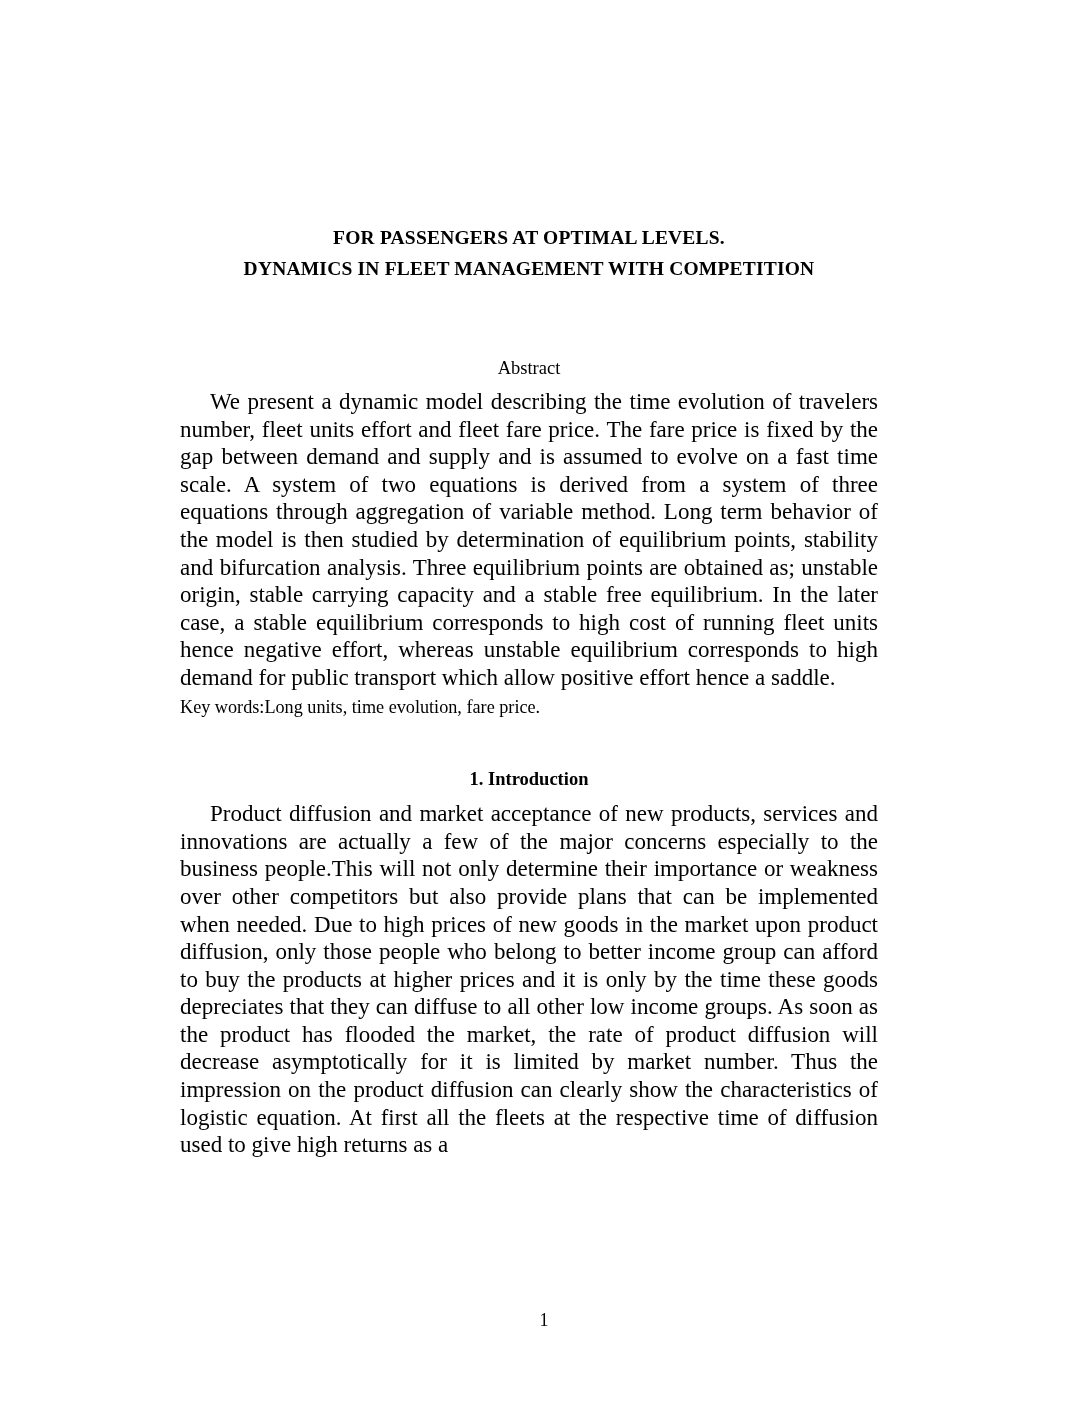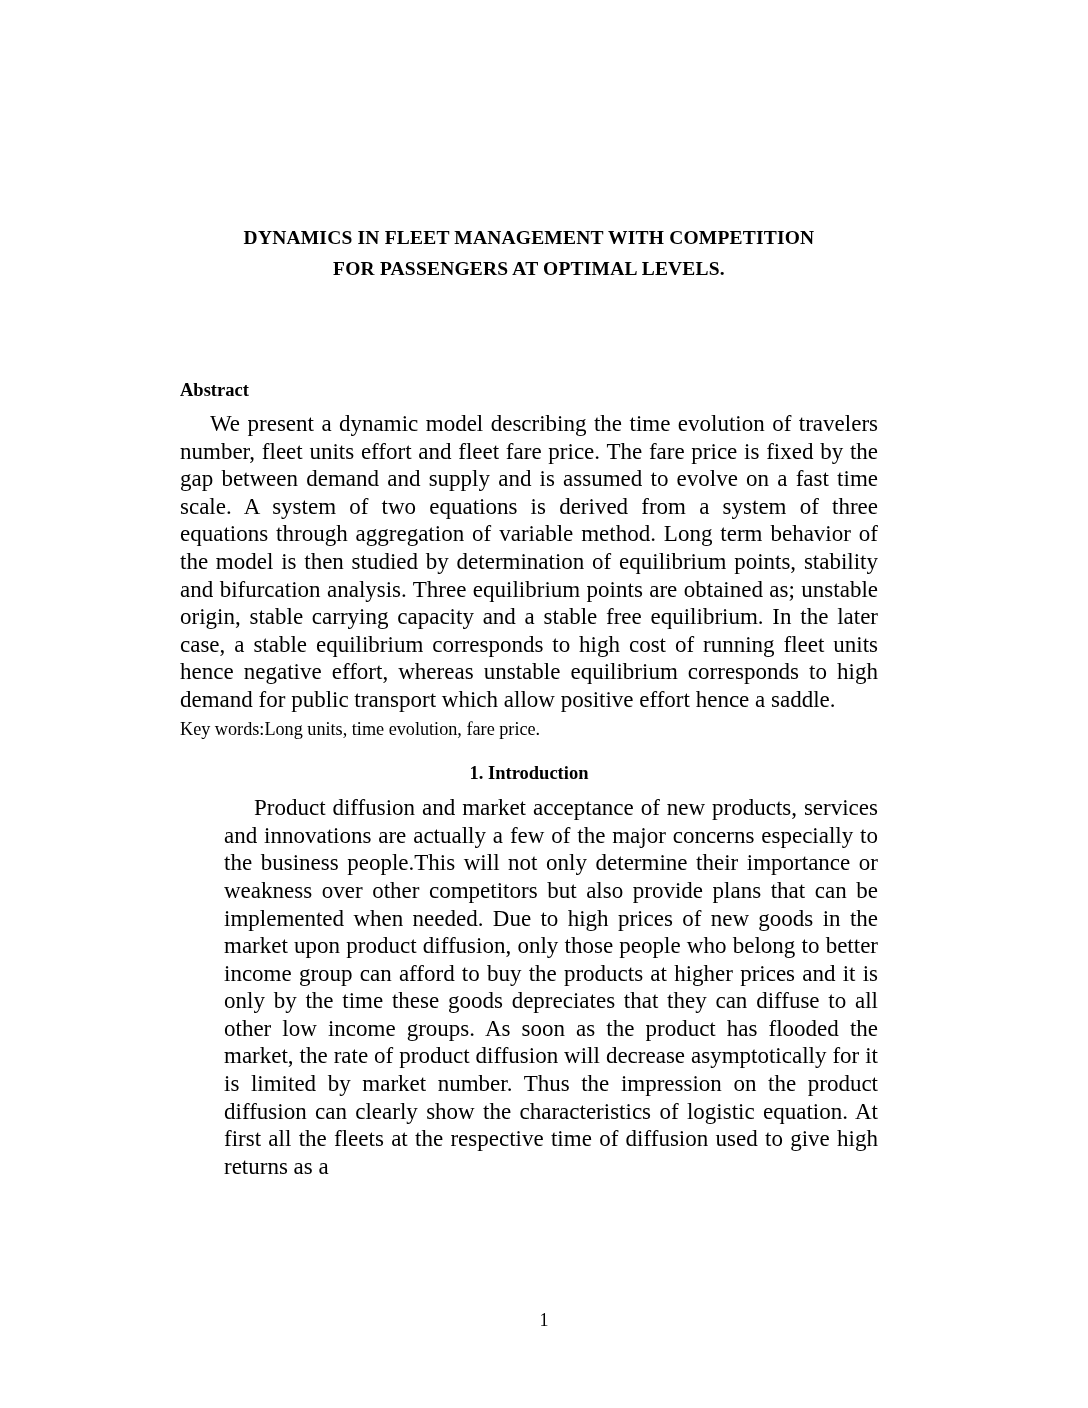--- a/index.html
+++ b/index.html
@@ -33,22 +33,23 @@
     text-align: center;
     font-weight: bold;
     font-size: 19.5px;
     line-height: 31px;
     letter-spacing: 0.2px;
   }
   .title-line {
     display: block;
   }
   .abstract-head {
-    margin-top: 96px;
-    font-weight: bold;
+    margin-top: 74px;
+    text-align: center;
+    font-weight: normal;
     font-size: 18.5px;
   }
   p.body-text {
     margin: 0;
     text-align: justify;
     font-size: 23px;
     line-height: 27.6px;
     text-indent: 0;
     hyphens: none;
   }
@@ -58,48 +59,47 @@
   }
   .keywords {
     margin-top: 2px;
     font-size: 18.2px;
     line-height: 27.6px;
   }
   .keywords b {
     font-weight: normal;
   }
   .section-head {
-    margin-top: 20px;
+    margin-top: 48px;
     text-align: center;
     font-weight: bold;
     font-size: 18.5px;
   }
   p.intro-par {
     margin-top: 10px;
     text-indent: 30px;
-    margin-left: 44px;
   }
   .folio {
     position: absolute;
     top: 1310px;
     left: 0;
     width: 1088px;
     text-align: center;
     font-size: 18px;
   }
 </style>
 </head>
 <body>
 
 <div class="page">
   <div class="content">
 
     <div class="title">
+      <span class="title-line">FOR PASSENGERS AT OPTIMAL LEVELS.</span>
       <span class="title-line">DYNAMICS IN FLEET MANAGEMENT WITH COMPETITION</span>
-      <span class="title-line">FOR PASSENGERS AT OPTIMAL LEVELS.</span>
     </div>
 
     <div class="abstract-head">Abstract</div>
 
     <p class="body-text abstract-par">We present a dynamic model describing the time evolution of travelers number, fleet units effort and fleet fare price. The fare price is fixed by the gap between demand and supply and is assumed to evolve on a fast time scale. A system of two equations is derived from a system of three equations through aggregation of variable method. Long term behavior of the model is then studied by determination of equilibrium points, stability and bifurcation analysis. Three equilibrium points are obtained as; unstable origin, stable carrying capacity and a stable free equilibrium. In the later case, a stable equilibrium corresponds to high cost of running fleet units hence negative effort, whereas unstable equilibrium corresponds to high demand for public transport which allow positive effort hence a saddle.</p>
 
     <div class="keywords">
       <b>Key words</b><span>:</span><span>Long units, time evolution, fare price.</span>
     </div>
 

